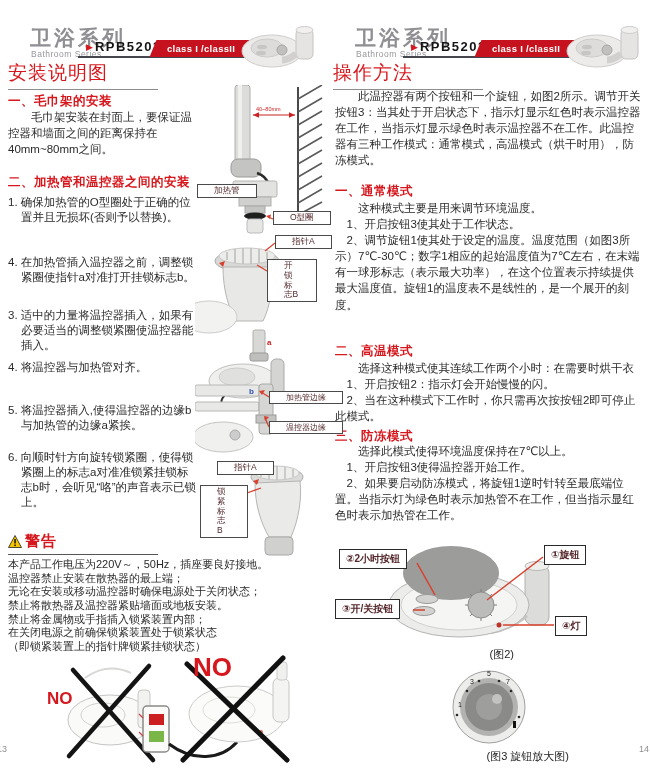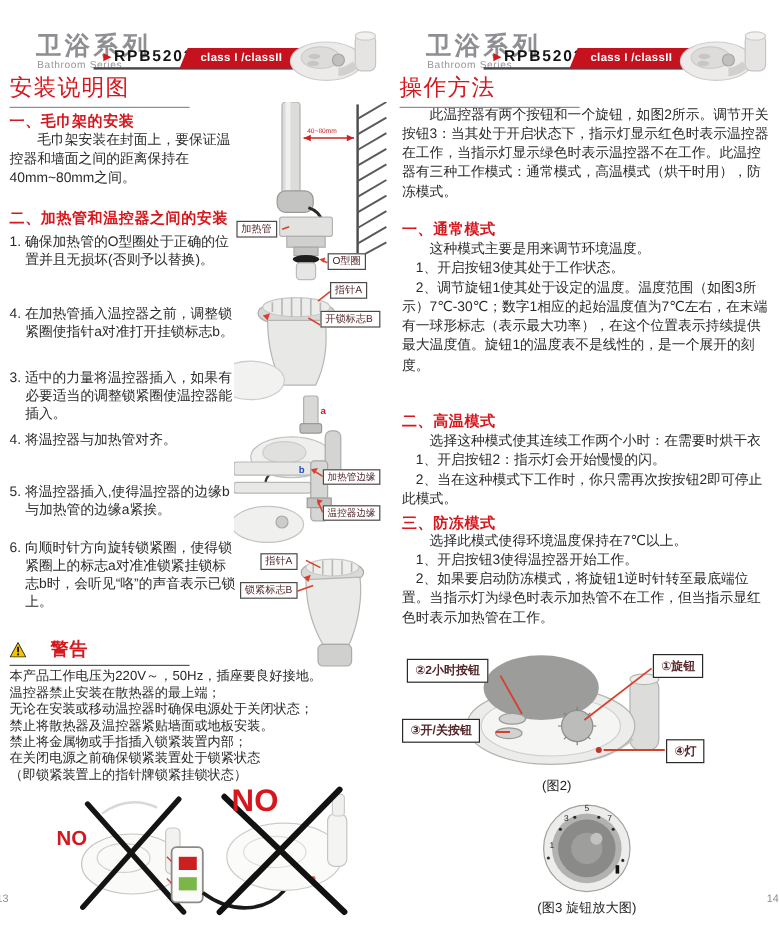--- a/index.html
+++ b/index.html
@@ -26,44 +26,44 @@
   .photo{position:absolute;left:240px;top:20px}
 
   
   .title{position:absolute;left:8px;top:60px;font-size:19px;font-weight:normal;color:#d6181e;padding-bottom:3px;border-bottom:1.5px solid #8d8d8d;width:150px;letter-spacing:1px}
   .h-red{position:absolute;left:8px;font-size:12.5px;font-weight:bold;color:#d6181e;letter-spacing:.5px}
 
   .para{position:absolute;left:8px;width:192px;font-size:11.5px;line-height:1.38;text-indent:2em;color:#2a2a2a}
   .step{position:absolute;left:8px;width:190px;font-size:11.5px;line-height:1.3;padding-left:13px;text-indent:-13px;color:#2a2a2a}
 
   
-  .warn-h{position:absolute;left:8px;top:532px;width:150px;border-bottom:1.5px solid #555;padding-bottom:3px;display:flex;align-items:center;gap:20px}
+  .warn-h{position:absolute;left:8px;top:532px;width:150px;border-bottom:1.5px solid #555;padding-bottom:3px;display:flex;align-items:center;gap:3px}
   .warn-h .wt{font-size:15px;font-weight:bold;color:#d6181e;letter-spacing:1px}
   .warn-lines{position:absolute;left:8px;top:558px;width:312px}
   .wline{font-size:11px;line-height:1.24;color:#2a2a2a;white-space:nowrap}
 
   
   .diagrams{position:absolute;left:195px;top:85px;width:130px;height:480px}
-  .box{position:absolute;background:#fff;border:1px solid #4a4a4a;font-size:8.5px;line-height:1.15;padding:1px 3px;color:#52272a;white-space:nowrap;z-index:3}
+  .box{position:absolute;background:#fff;border:1px solid #4a4a4a;font-size:8.5px;line-height:1.15;padding:1px 16px;color:#52272a;white-space:nowrap;z-index:3}
   .box.wrap{white-space:normal;word-break:break-all;}
   .marker{position:absolute;font-size:8px;font-weight:bold;z-index:3}
   .marker.a{color:#cc2222}
   .marker.b{color:#2a4fc0}
 
   
   .rcol{position:absolute;left:10px;width:306px}
   .pline{font-size:11.5px;line-height:1.4;color:#2a2a2a}
   .ind1{text-indent:1em}
   .ind2{text-indent:2em}
 
   
   .fig2{position:absolute;left:4px;top:543px;width:318px;height:125px}
   .fig2box{position:absolute;background:#fff;border:1.5px solid #2a2a2a;font-size:10px;font-weight:bold;padding:2px 6px;color:#55262a;white-space:nowrap;z-index:3}
   .fig3{position:absolute;left:4px;top:665px;width:318px;height:100px}
-  .cap{position:absolute;font-size:11px;color:#1f1f1f;text-align:center}
+  .cap{position:absolute;font-size:11px;color:#1f1f1f;text-align:right}
 
   .pn{position:absolute;top:744px;font-size:9px;color:#8f8f8f}
   .pn.l{left:-3px}
   .pn.r{left:314px}
 
   .nofig{position:absolute;left:25px;top:648px}
   svg{display:block}
 </style>
 </head>
 <body>

